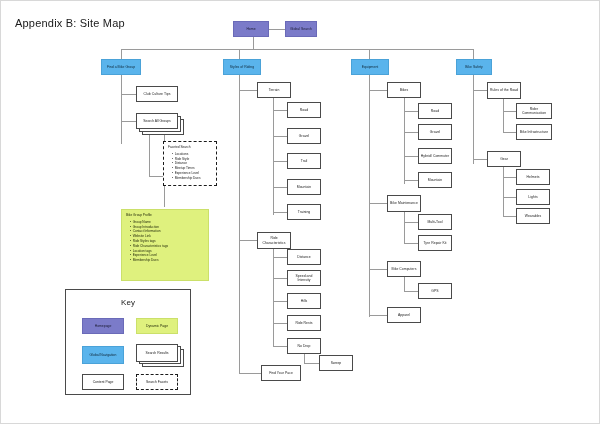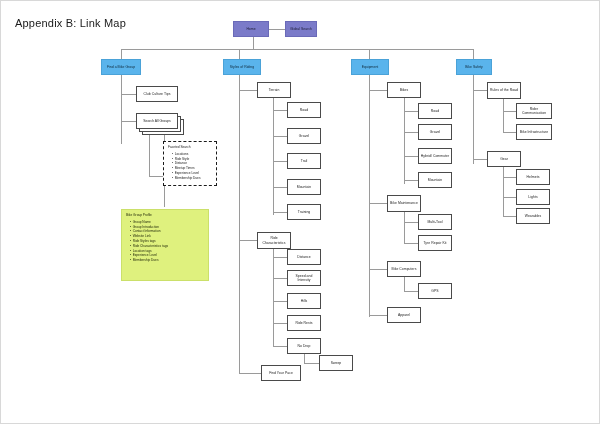--- a/index.html
+++ b/index.html
@@ -52,21 +52,21 @@
              font-size:8px;color:#1a1a1a;}
   .kbox{position:absolute;box-sizing:border-box;display:flex;
         align-items:center;justify-content:center;text-align:center;
         font-size:3.4px;line-height:1.25;padding:1px;}
 </style>
 </head>
 <body>
 
 <div id="page">
 
-  <div id="title">Appendix B: Link Map</div>
+  <div id="title">Appendix B: Site Map</div>
 
   <div class="ln lnh" style="left:268px;top:28px;width:16px;"></div>
   <div class="ln lnv" style="left:252px;top:36px;height:12px;"></div>
   <div class="ln lnh" style="left:120px;top:48px;width:352px;"></div>
   <div class="ln lnv" style="left:120px;top:48px;height:11px;"></div>
   <div class="ln lnv" style="left:238px;top:48px;height:11px;"></div>
   <div class="ln lnv" style="left:368px;top:48px;height:11px;"></div>
   <div class="ln lnv" style="left:472px;top:48px;height:11px;"></div>
 
   <div class="ln lnv" style="left:120px;top:73px;height:70px;"></div>
@@ -196,14 +196,31 @@
   <div class="node n-nav" style="left:455px;top:58px;width:36px;height:16px;">Bike Safety</div>
   <div class="node n-content" style="left:486px;top:81px;width:34px;height:17px;">Rules of the Road</div>
   <div class="node n-content" style="left:515px;top:102px;width:36px;height:16px;">Rider Communication</div>
   <div class="node n-content" style="left:515px;top:123px;width:36px;height:16px;">Bike Infrastructure</div>
 
   <div class="node n-content" style="left:486px;top:150px;width:34px;height:16px;">Gear</div>
   <div class="node n-content" style="left:515px;top:168px;width:34px;height:16px;">Helmets</div>
   <div class="node n-content" style="left:515px;top:188px;width:34px;height:16px;">Lights</div>
   <div class="node n-content" style="left:515px;top:207px;width:34px;height:16px;">Wearables</div>
 
+  <div id="key">
+    <div id="key-title">Key</div>
+
+    <div class="kbox n-home" style="left:16px;top:28px;width:42px;height:16px;">Homepage</div>
+    <div class="kbox n-dyn" style="left:70px;top:28px;width:42px;height:16px;">Dynamic Page</div>
+
+    <div class="kbox n-nav" style="left:16px;top:56px;width:42px;height:18px;">Global Navigation</div>
+
+    <div class="stack" style="left:70px;top:54px;width:50px;height:24px;">
+      <div class="sh" style="left:6px;top:5px;width:42px;height:18px;"></div>
+      <div class="sh" style="left:3px;top:2px;width:42px;height:18px;"></div>
+      <div class="sf" style="width:42px;height:18px;">Search Results</div>
+    </div>
+
+    <div class="kbox n-content" style="left:16px;top:84px;width:42px;height:16px;">Content Page</div>
+    <div class="kbox n-facet" style="left:70px;top:84px;width:42px;height:16px;">Search Facets</div>
+  </div>
 
 </div>
 
 </body></html>

